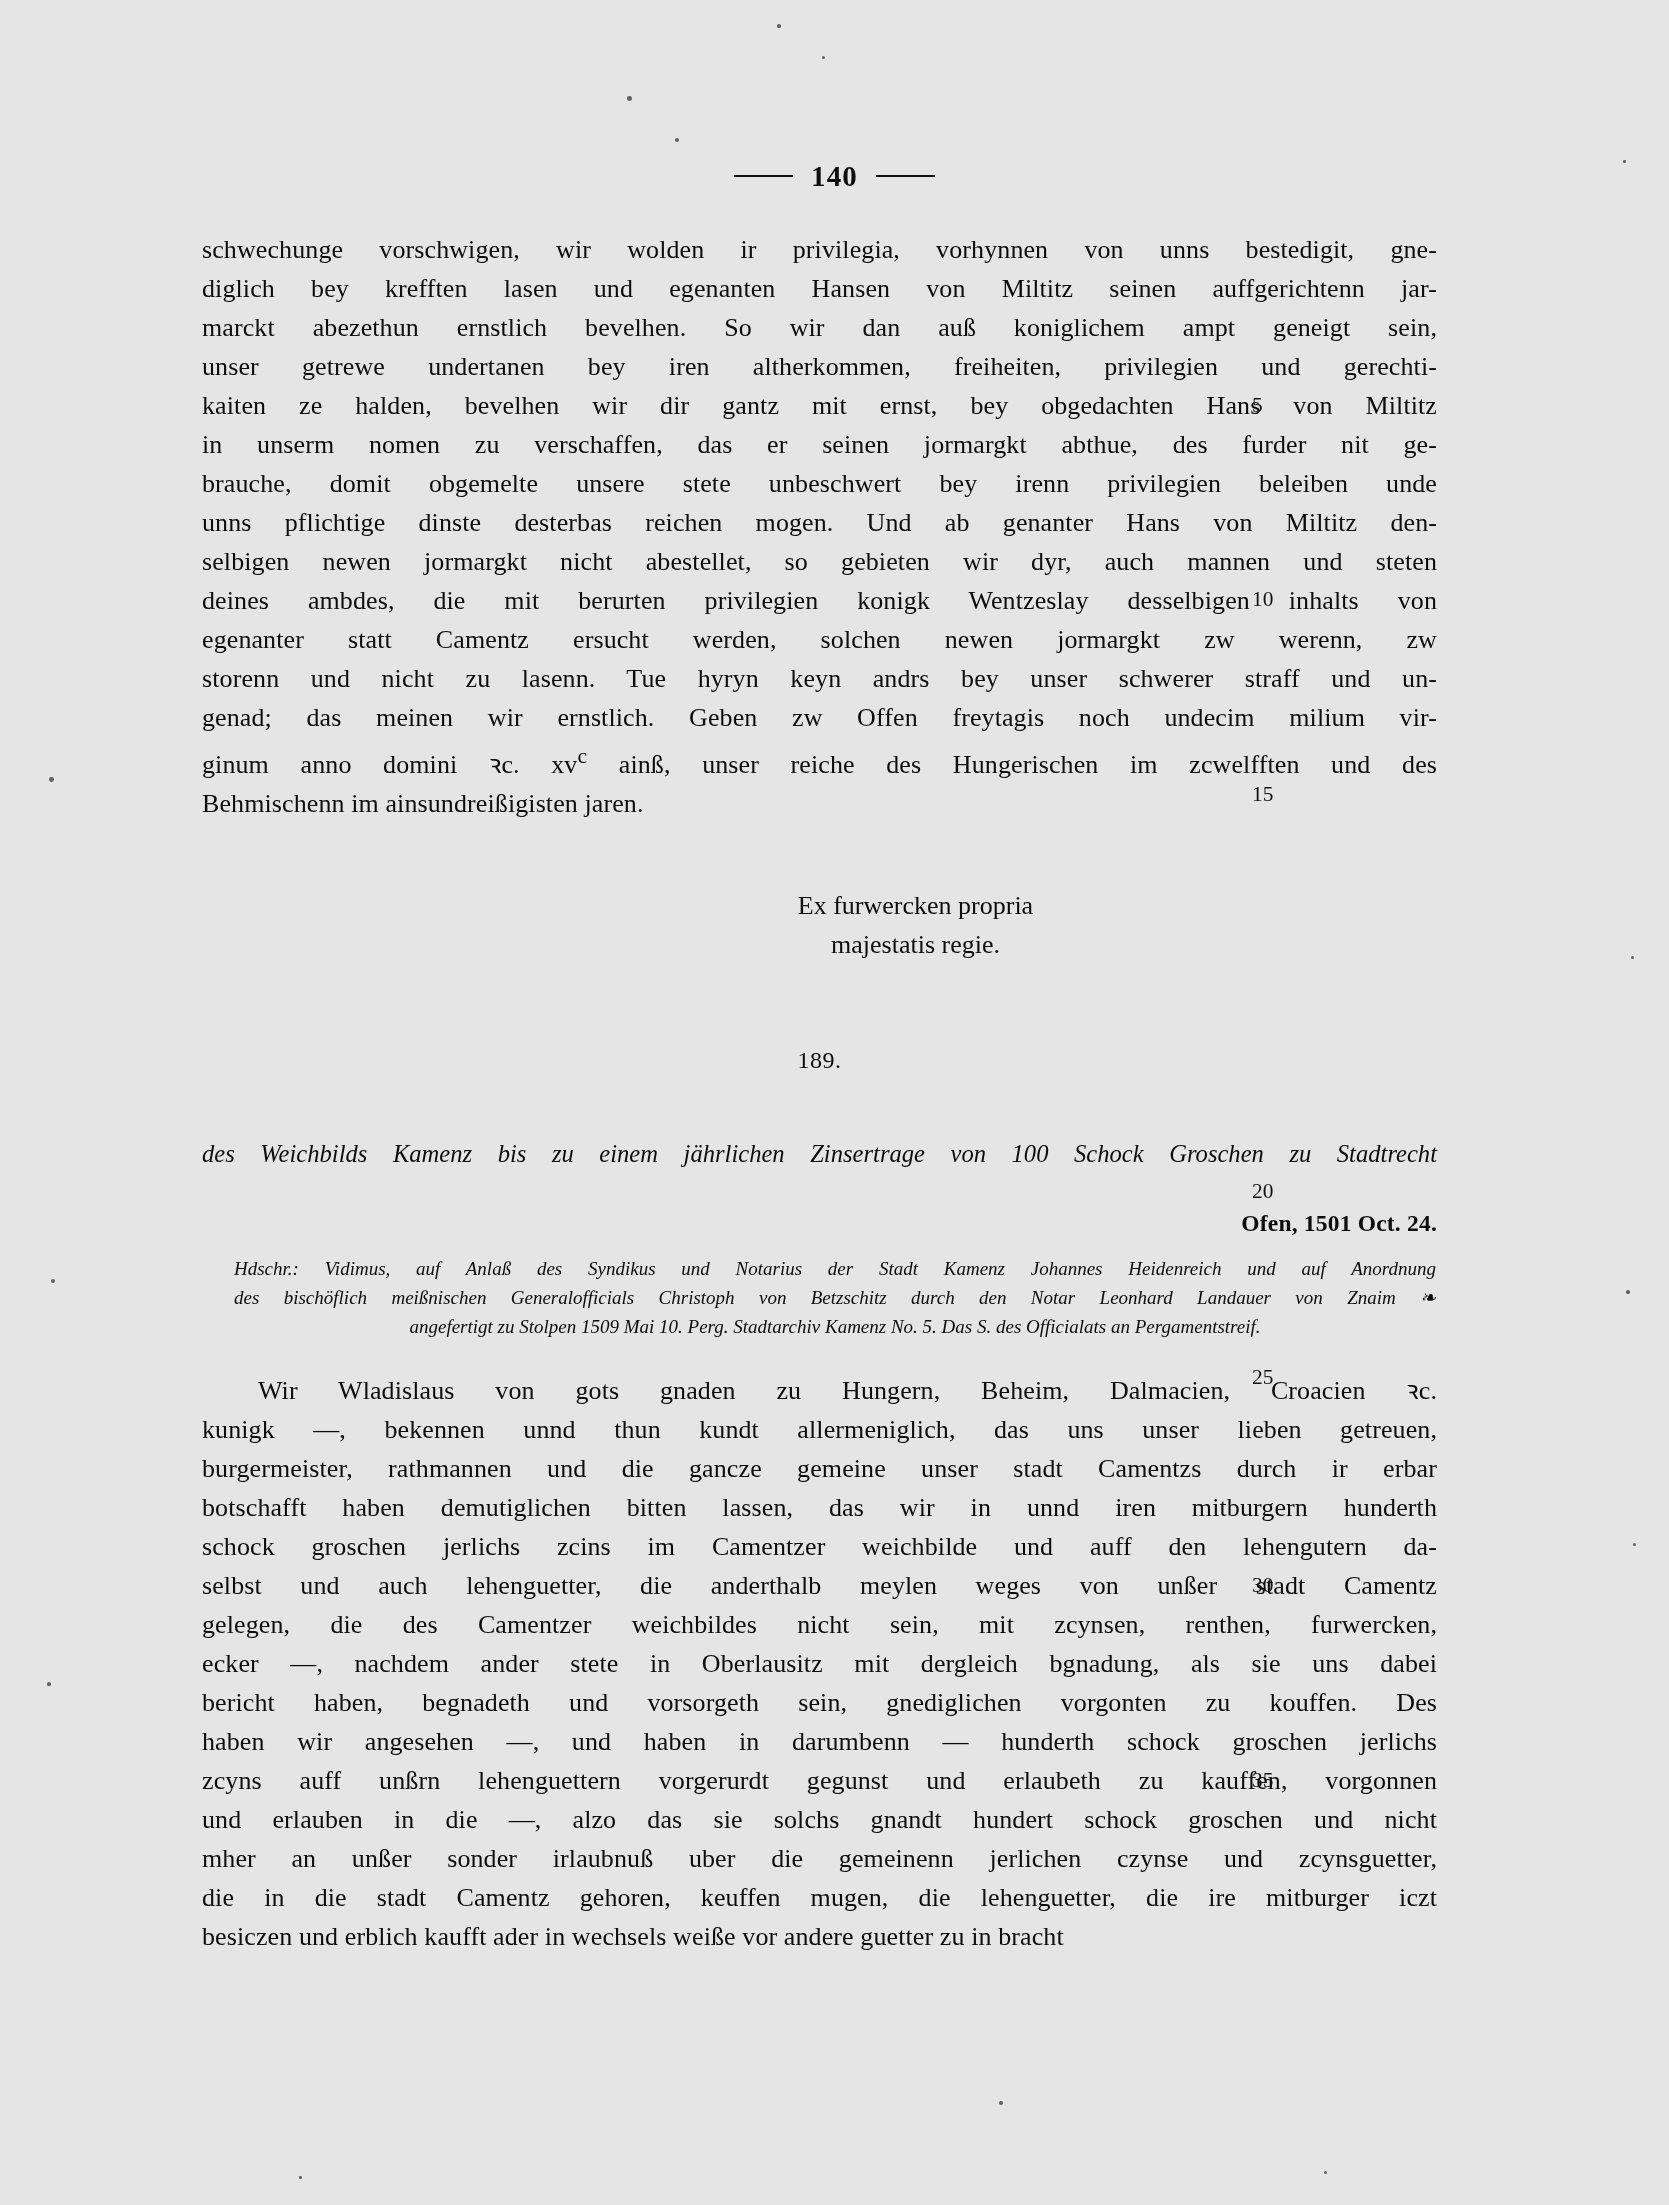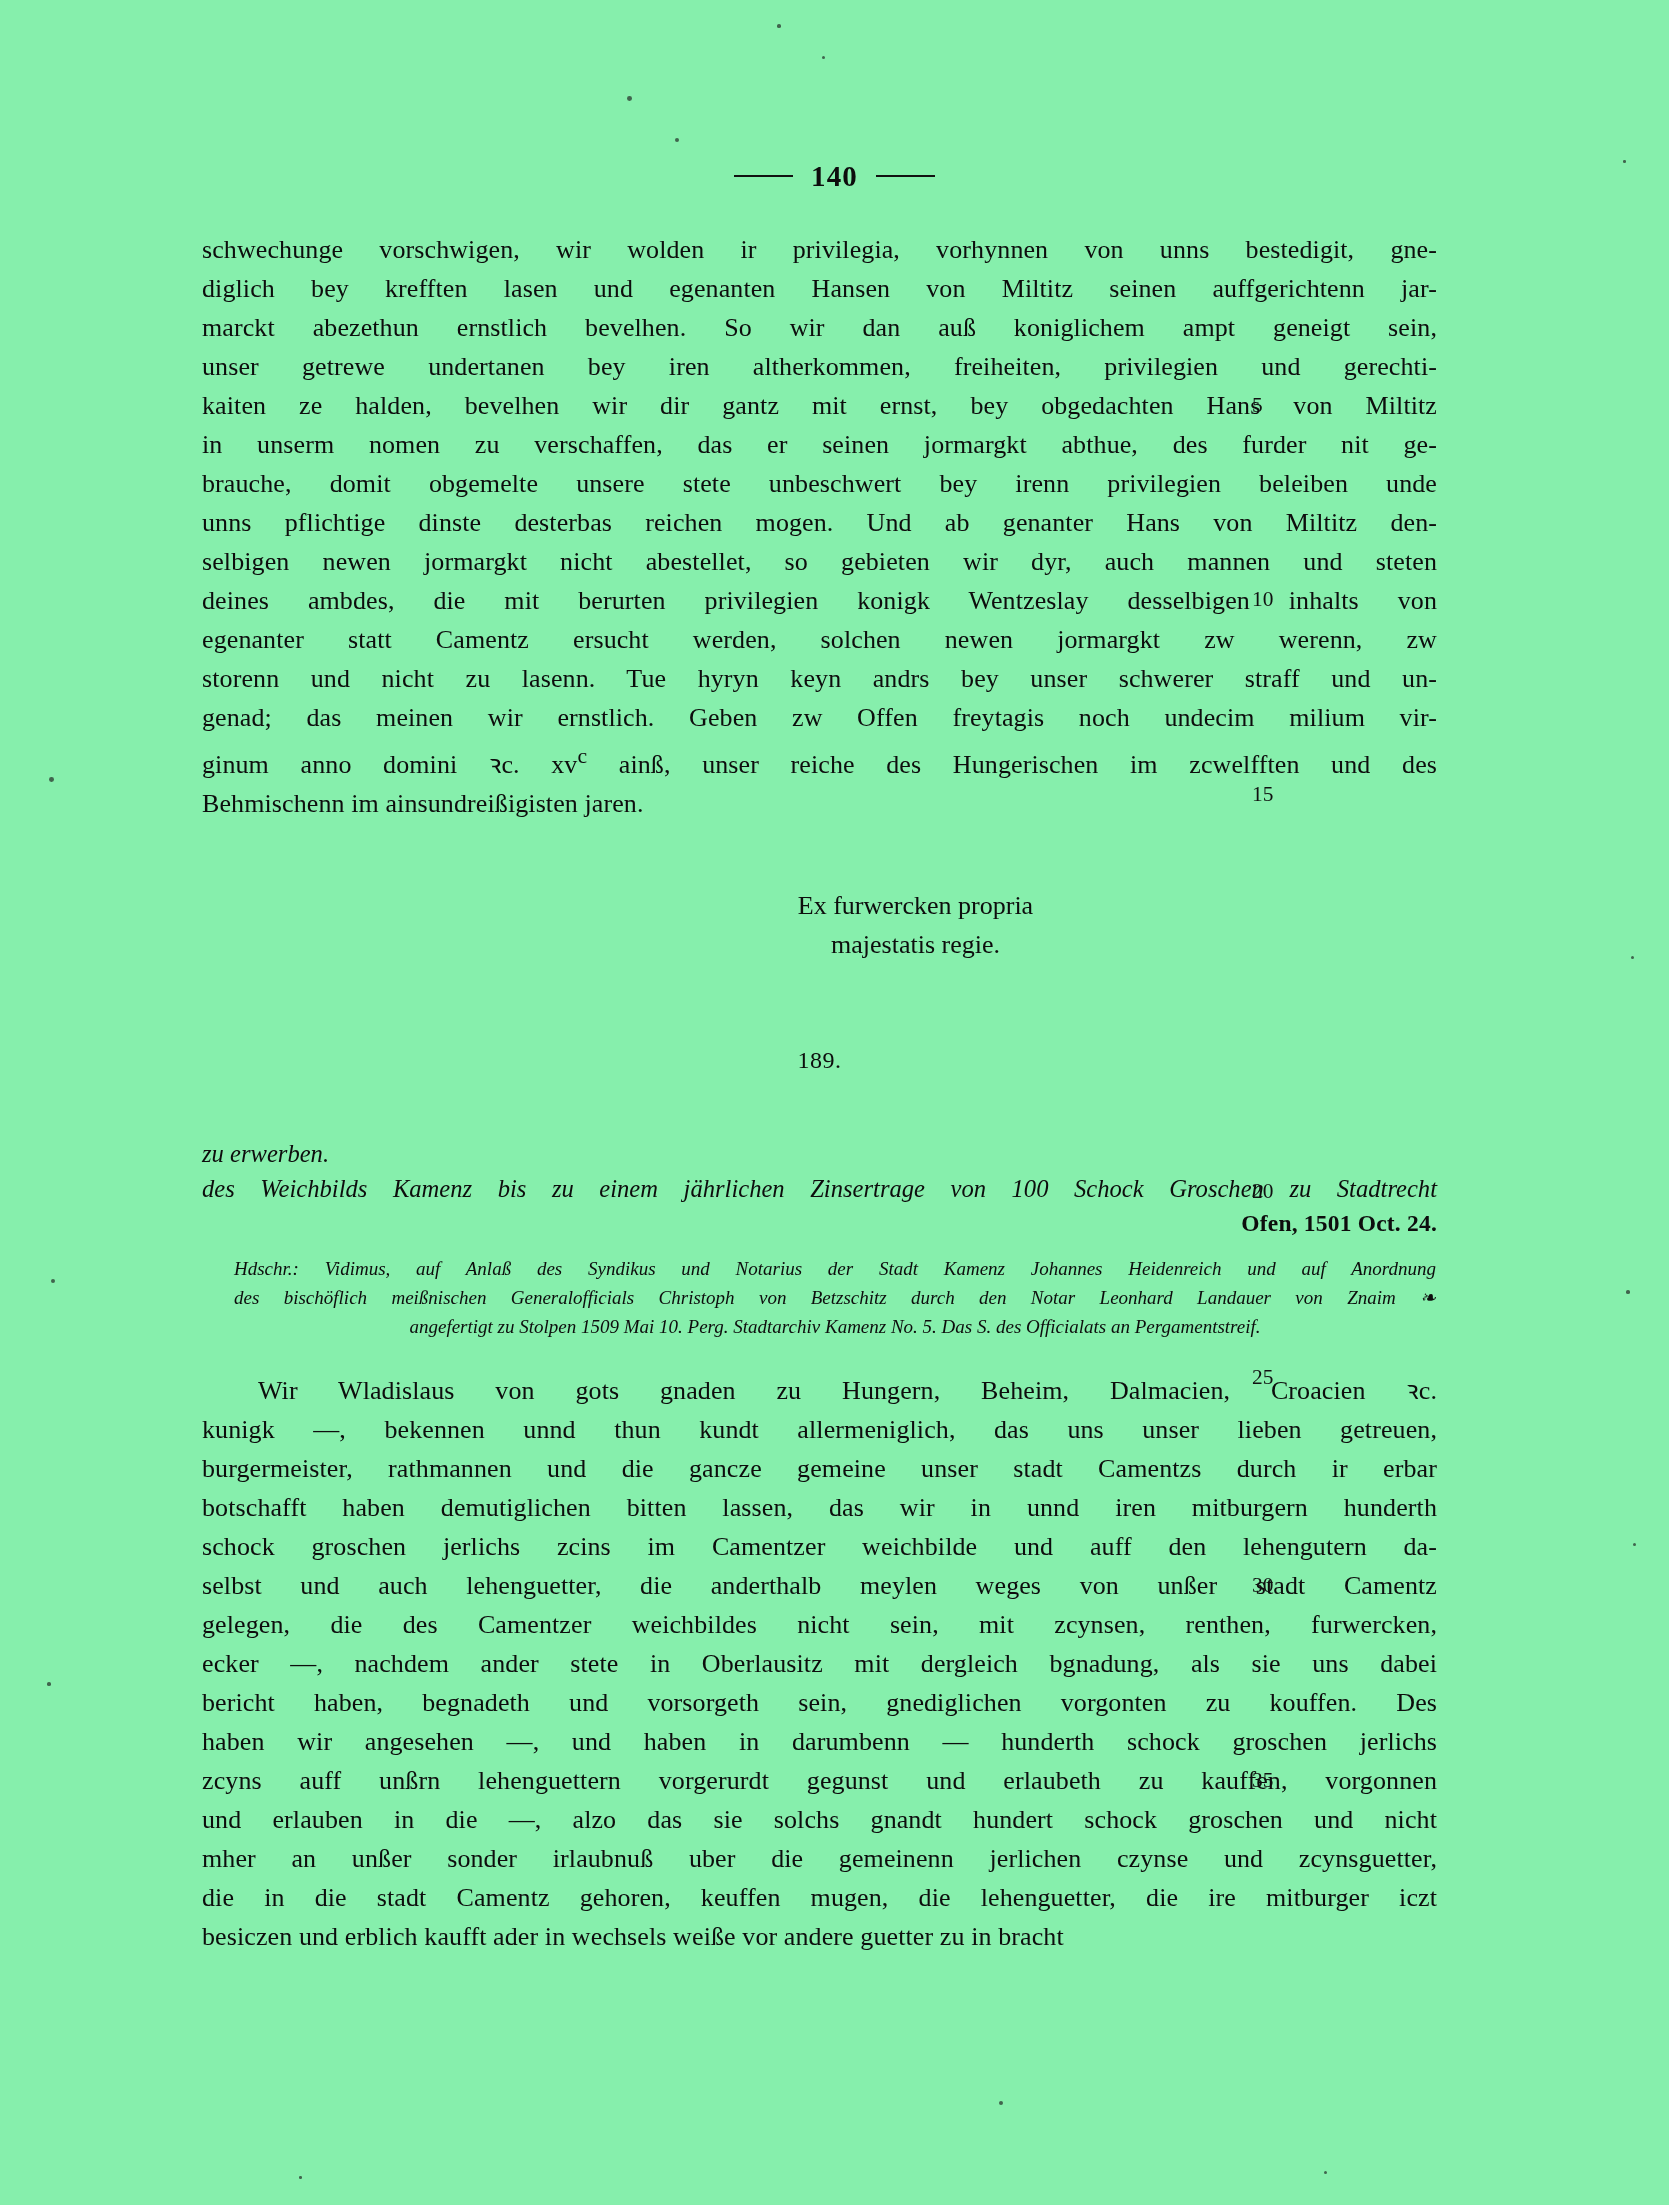--- a/index.html
+++ b/index.html
@@ -4,21 +4,21 @@
 <style>
   html, body {
     margin: 0;
     padding: 0;
     background: #ffffff;
   }
   .page {
     position: relative;
     width: 1669px;
     height: 2205px;
-    background: #86efac;
+    background: #e5e5e5;
     font-family: "Liberation Serif", "DejaVu Serif", serif;
     color: #0d0d0d;
     overflow: hidden;
   }
 
   
   .speck {
     position: absolute;
     background: #1a1a1a;
     border-radius: 50%;
@@ -195,21 +195,20 @@
     </div>
 
   <div class="sig" style="top:886px;">
     <div class="l1">Ex furwercken propria</div>
     <div class="l2">majestatis regie.</div>
   </div>
 
   <div class="docnum" style="top:1047px;">189.</div>
 
   <div class="regest" id="regest189" style="top:1136px;">
-    <span class="rl plain">zu erwerben.</span>
       <span class="rl">des Weichbilds Kamenz bis zu einem jährlichen Zinsertrage von 100 Schock Groschen zu Stadtrecht</span>
       <span class="dateline" style="top:70px;">Ofen, 1501 Oct. 24.</span>
   </div>
 
   <div class="srcnote" id="srcnote189" style="top:1254px;">
       <span class="sl">Hdschr.: Vidimus, auf Anlaß des Syndikus und Notarius der Stadt Kamenz Johannes Heidenreich und auf Anordnung</span>
       <span class="sl">des bischöflich meißnischen Generalofficials Christoph von Betzschitz durch den Notar Leonhard Landauer von Znaim ❧</span>
       <span class="sl ctr">angefertigt zu Stolpen 1509 Mai 10.   Perg. Stadtarchiv Kamenz No. 5.   Das S. des Officialats an Pergamentstreif.</span>
     </div>
 

